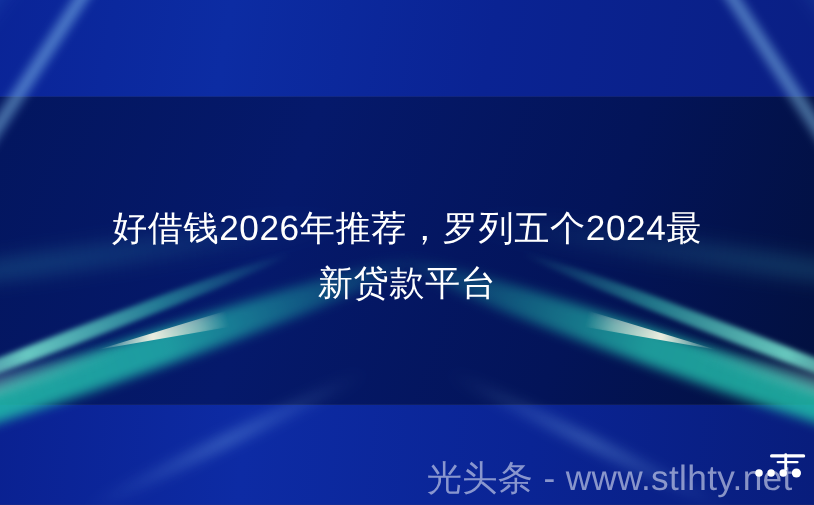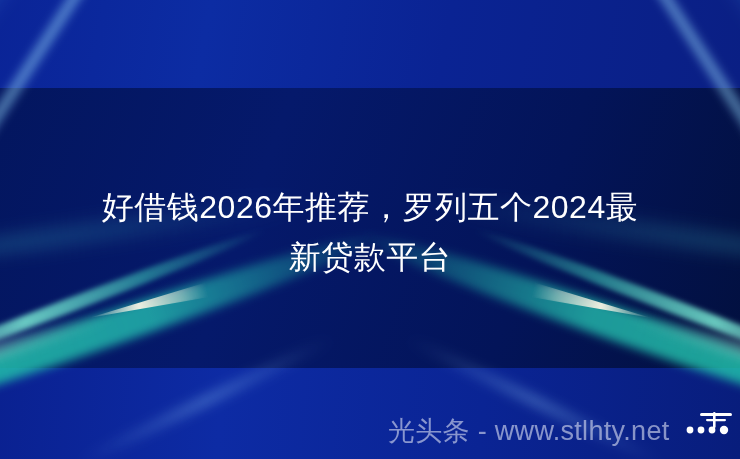--- a/index.html
+++ b/index.html
@@ -157,21 +157,21 @@
     white-space:pre-line;
     z-index:6;
   }
 
   
   #watermark{
     position:absolute;left:388px;top:413px;
     z-index:7;
     display:flex;align-items:center;
     color:rgba(214,220,240,.62);
-    font-size:27px;
+    font-size:32px;
     letter-spacing:.3px;
     white-space:nowrap;
   }
   #wm-logo{
     position:absolute;right:4px;top:408px;z-index:8;
     width:56px;height:34px;
   }
 </style>
 </head>
 <body>

